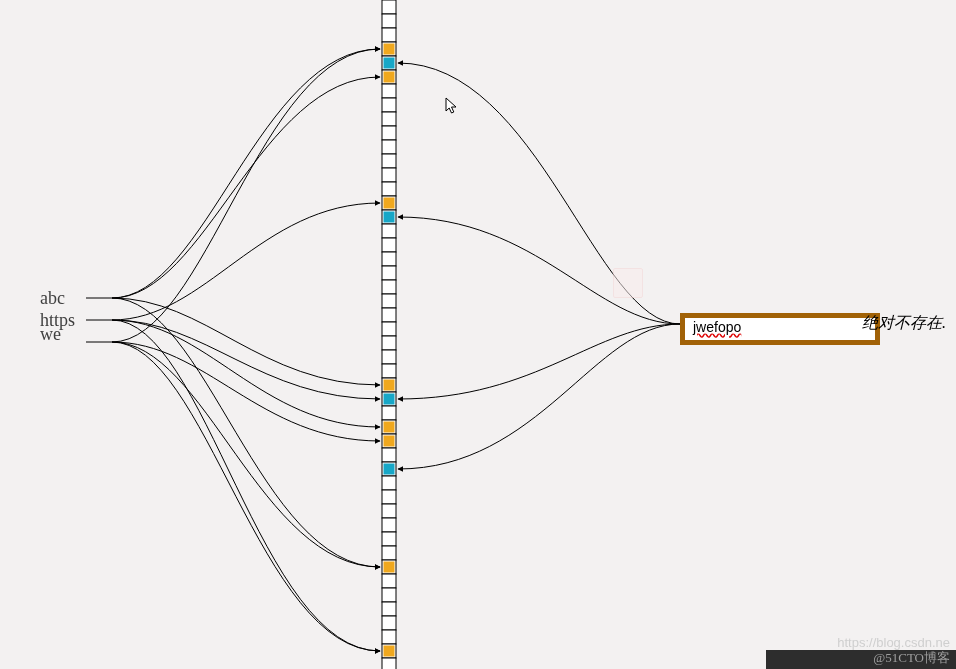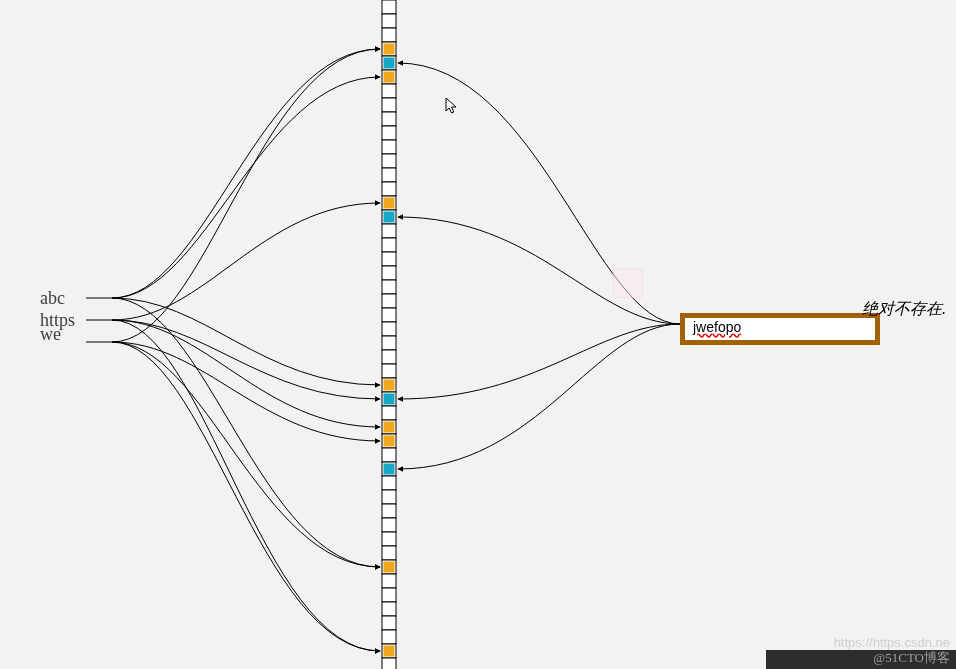--- a/index.html
+++ b/index.html
@@ -1,20 +1,20 @@
 <!DOCTYPE html>
 <html><head>
 <meta charset="utf-8">
 <style>
   html,body{margin:0;padding:0;width:956px;height:669px;background:#f3f1f1;font-family:"Times New Roman",serif;overflow:hidden;position:relative}
   svg{position:absolute;left:0;top:0}
   .lbl{position:absolute;font-size:18px;text-align:left;color:#404040}
   .inp{position:absolute;left:680px;top:313px;width:174px;height:20px;border:5px solid #a16207;background:#fff;font-size:14px;font-family:Arial,sans-serif;padding:1px 8px;color:#000}
   .inp-text{text-decoration:underline;text-decoration-color:#d00;text-decoration-style:wavy}
-  .res{position:absolute;left:862px;top:299px;font-size:16px;font-family:"SimSun","Songti SC",serif;color:#000;font-style:italic}
+  .res{position:absolute;left:862px;top:313px;font-size:16px;font-family:"SimSun","Songti SC",serif;color:#000;font-style:italic}
   .wm-url{position:absolute;right:6px;bottom:19px;font-size:13px;color:#cfcfcf;font-family:Arial,sans-serif}
   .wm-tag{position:absolute;right:6px;bottom:2px;font-size:13px;color:#9e9e9e;font-family:Liberation Serif, serif}
   .wm-logo{position:absolute;left:613px;top:268px;width:28px;height:28px;border:1px solid #f3d7d7;background:#f9ecec;opacity:.55;border-radius:2px}
   .cursor{position:absolute;left:445px;top:97px;width:14px;height:18px;pointer-events:none}
   .footer-dark{position:absolute;right:0;bottom:0;width:190px;height:19px;background:#2d2d2d}
 </style>
 </head>
 <body>
 
 <div class="footer-dark"></div>
@@ -108,18 +108,18 @@
   </svg>
 
 <div class="lbl" style="left:40px;top:288px;width:45px">abc</div>
 <div class="lbl" style="left:40px;top:310px;width:45px">https</div>
 <div class="lbl" style="left:40px;top:324px;width:45px">we</div>
 
 <div class="inp"><span class="inp-text">jwefopo</span></div>
 <div class="res">绝对不存在.</div>
 
 <div class="wm-logo"></div>
-<div class="wm-url">https://https.csdn.ne</div>
+<div class="wm-url">https://blog.csdn.ne</div>
 <div class="wm-tag">@51CTO博客</div>
 
 <svg class="cursor" viewBox="0 0 14 18">
   <path d="M1 1 L1 14 L4.2 11 L6.5 16 L8.8 15 L6.5 10 L11 10 Z" fill="#fff" stroke="#000" stroke-width="1"></path>
 </svg>
 
 </body></html>

